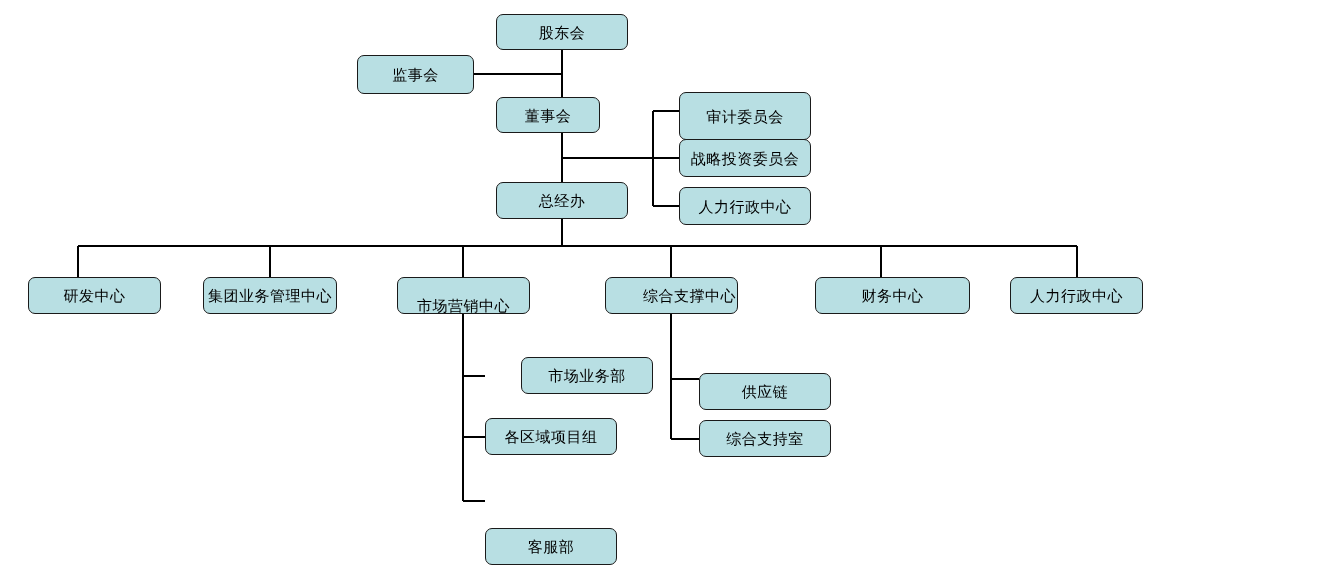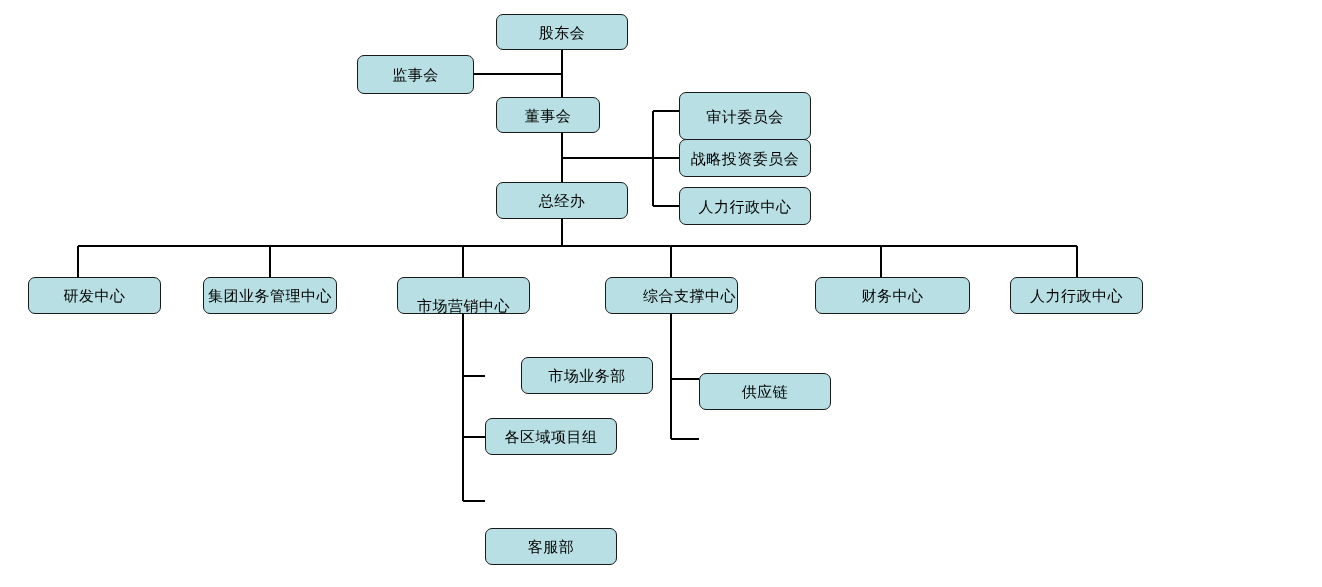--- a/index.html
+++ b/index.html
@@ -145,14 +145,17 @@
   </div>
 
   <div class="node" style="left:485px; top:482px; width:132px; height:37px;margin-top:46px;">
     <span class="node-label">客服部</span>
   </div>
 
   <div class="node" style="left:699px; top:360px; width:132px; height:37px;margin-top:13px;">
     <span class="node-label">供应链</span>
   </div>
 
+  <div class="node" style="left:699px; top:420px; width:132px; height:37px;">
+    <span class="node-label">综合支持室</span>
+  </div>
 
 </div>
 
 </body></html>

